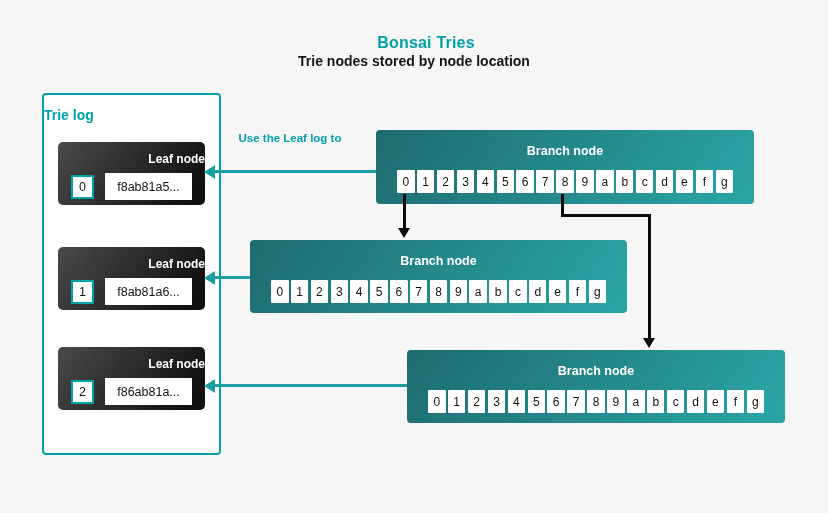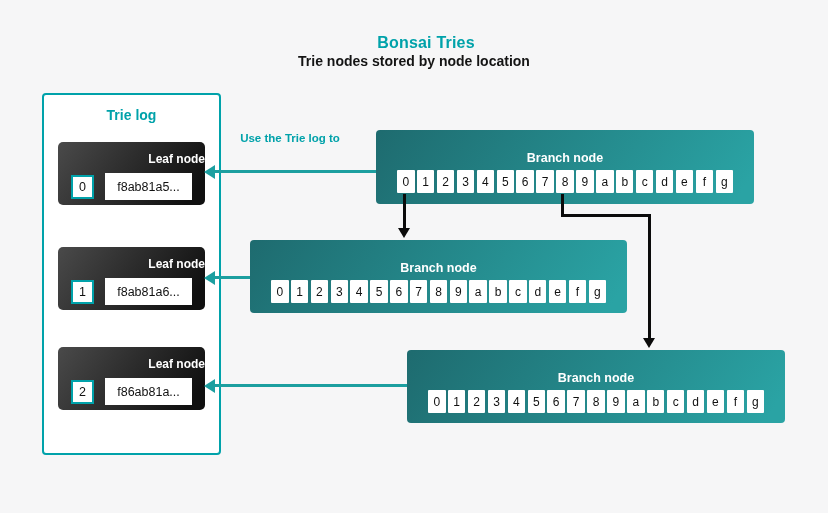--- a/index.html
+++ b/index.html
@@ -27,21 +27,21 @@
   }
   
   .trie-log {
     position: absolute; left: 42px; top: 93px; width: 179px; height: 362px;
     background: #ffffff;
     border: 2.5px solid #00a2aa;
     border-radius: 4px;
   }
   .trie-log-title {
     position: absolute; left: 0; top: 12px; width: 100%;
-    text-align: center;
+    text-align: left;
     font-size: 14px; font-weight: bold; color: #00a2aa;
   }
   
   .leaf-card {
     position: absolute; left: 58px; width: 147px; height: 63px;
     background: linear-gradient(125deg, #4a4a4a 0%, #101010 90%);
     border-radius: 5px;
   }
   .leaf-card.c0 { top: 142px; }
   .leaf-card.c1 { top: 247px; }
@@ -72,21 +72,21 @@
     position: absolute; height: 74px; width: 378px;
     background: linear-gradient(125deg, #1e6b6f 0%, #2aa3a4 95%);
     border-radius: 4px;
   }
   .branch.b1 { left: 376px; top: 130px; }
   .branch.b2 { left: 250px; top: 240px; width: 377px; height: 73px; }
   .branch.b3 { left: 407px; top: 350px; height: 73px; }
   .branch-label {
     position: absolute; left: 0; top: 14px; width: 100%;
     text-align: center;
-    font-size: 12.5px; font-weight: bold; color: #ffffff; margin-top: 7px;
+    font-size: 12.5px; font-weight: bold; color: #ffffff;
   }
   .cells {
     position: absolute; left: 21px; right: 21px; top: 40px; height: 23px;
     display: flex; justify-content: space-between;
   }
   .cell {
     width: 17.5px; height: 23px;
     background: #ffffff; border-radius: 1px;
     display: flex; align-items: center; justify-content: center;
     font-size: 12px; color: #111111;
@@ -211,21 +211,21 @@
         <span class="cell">b</span>
         <span class="cell">c</span>
         <span class="cell">d</span>
         <span class="cell">e</span>
         <span class="cell">f</span>
         <span class="cell">g</span>
       </div>
   </div>
 
   <div class="annotation">
-    <div>Use the Trie log to</div>
+    <div>Use the Leaf log to</div>
   </div>
 
   <div>
     <div class="seg teal-h" style="left:213px; top:170px; width:163px;"></div>
     <div class="head-left" style="left:204px; top:164.5px;"></div>
   </div>
 
   <div>
     <div class="seg teal-h" style="left:213px; top:276px; width:37px;"></div>
     <div class="head-left" style="left:204px; top:270.5px;"></div>

